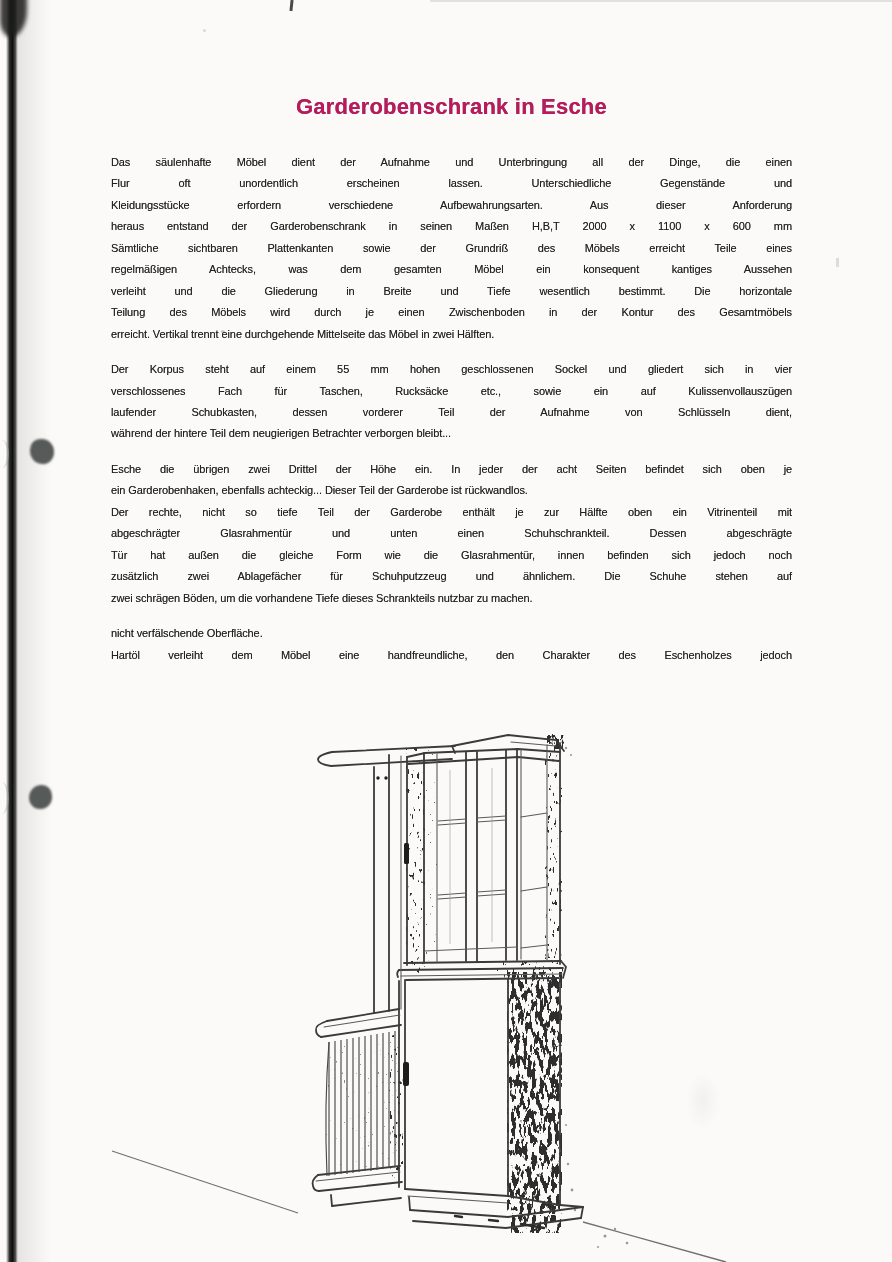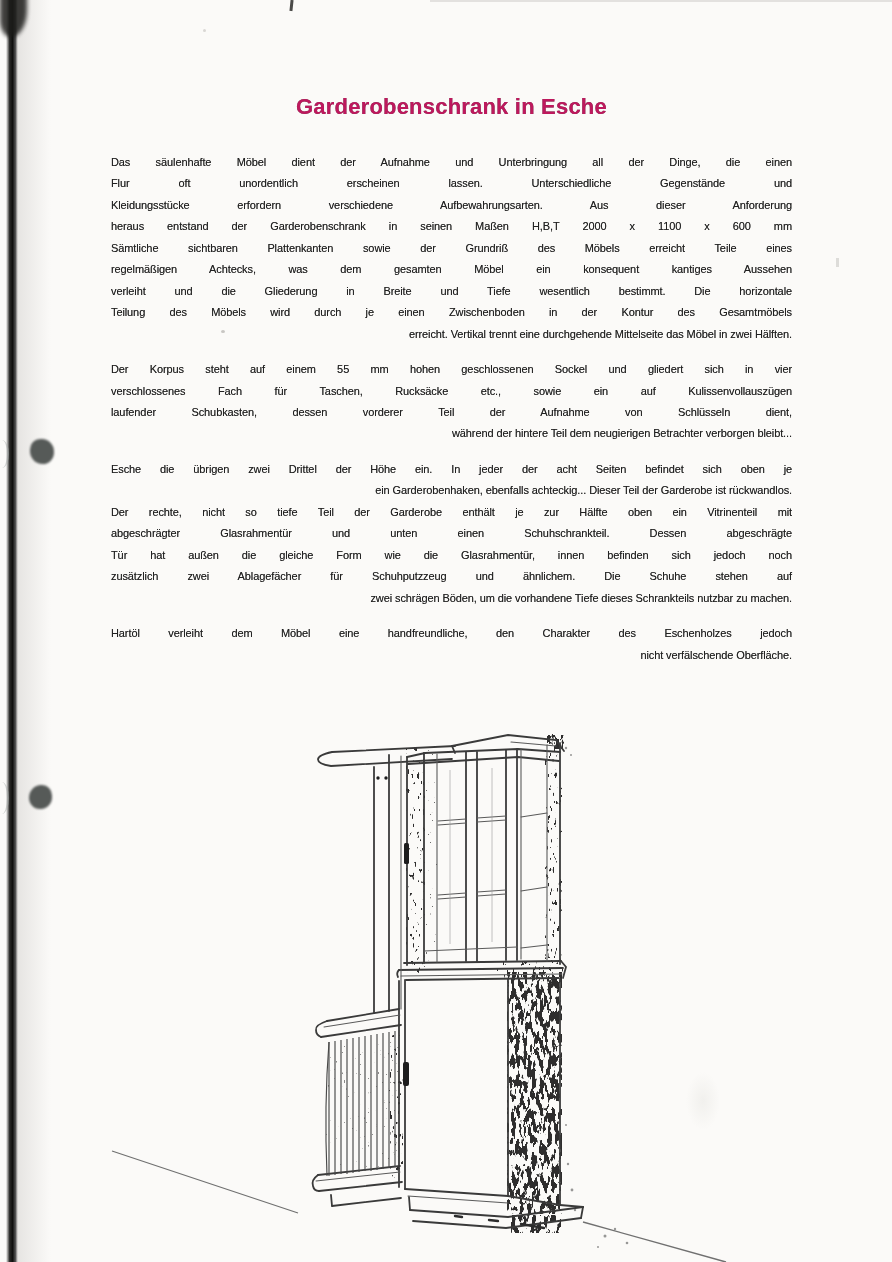--- a/index.html
+++ b/index.html
@@ -13,21 +13,21 @@
     position:absolute;left:111px;top:94px;width:681px;margin:0;
     text-align:center;font-size:22px;font-weight:bold;color:#be185d;
     letter-spacing:.2px;text-shadow:0 0 .5px rgba(27,27,27,.7);
   }
   .bodytext{
     position:absolute;left:111px;top:152px;width:681px;
     color:#212121;font-size:11px;line-height:21.45px;letter-spacing:-.1px;
     text-shadow:0 0 .5px rgba(33,33,33,.6);
   }
   .para{margin:0 0 14px 0;}
-  .tline{text-align:right;}
+  .tline{text-align:left;}
   .tline.j{text-align:justify;text-align-last:justify;}
   
   .binding{
     position:absolute;left:6px;top:0;width:12px;height:1262px;
     background:linear-gradient(to right,rgba(200,198,196,0),#2a2a28 30%,#0f0f0e 55%,#565656 80%,rgba(170,168,165,0));
     filter:blur(.5px);
   }
   .binding-fade{
     position:absolute;left:17px;top:0;width:34px;height:1262px;
     background:linear-gradient(to right,rgba(190,187,184,.35),rgba(190,187,184,0));
@@ -236,18 +236,18 @@
     <div class="para">
         <div class="tline j">Esche die übrigen zwei Drittel der Höhe ein. In jeder der acht Seiten befindet sich oben je</div>
         <div class="tline">ein Garderobenhaken, ebenfalls achteckig... Dieser Teil der Garderobe ist rückwandlos.</div>
         <div class="tline j">Der rechte, nicht so tiefe Teil der Garderobe enthält je zur Hälfte oben ein Vitrinenteil mit</div>
         <div class="tline j">abgeschrägter Glasrahmentür und unten einen Schuhschrankteil. Dessen abgeschrägte</div>
         <div class="tline j">Tür hat außen die gleiche Form wie die Glasrahmentür, innen befinden sich jedoch noch</div>
         <div class="tline j">zusätzlich zwei Ablagefächer für Schuhputzzeug und ähnlichem. Die Schuhe stehen auf</div>
         <div class="tline">zwei schrägen Böden, um die vorhandene Tiefe dieses Schrankteils nutzbar zu machen.</div>
       </div>
     <div class="para">
+        <div class="tline">nicht verfälschende Oberfläche.</div>
         <div class="tline j">Hartöl verleiht dem Möbel eine handfreundliche, den Charakter des Eschenholzes jedoch</div>
-        <div class="tline">nicht verfälschende Oberfläche.</div>
       </div>
   </div>
 
 </div>
 
 </body></html>

